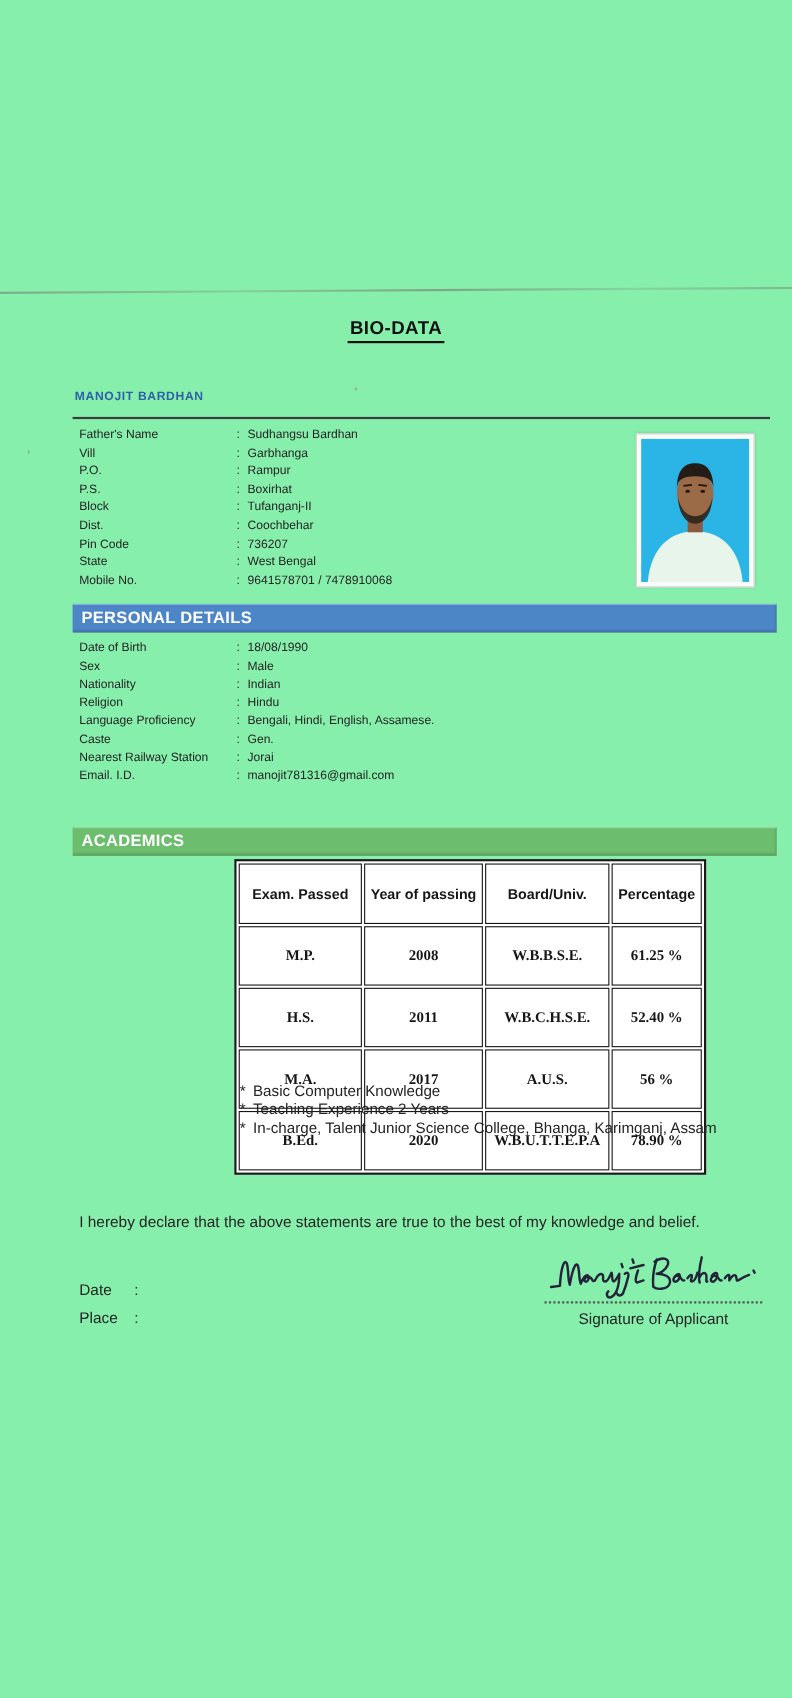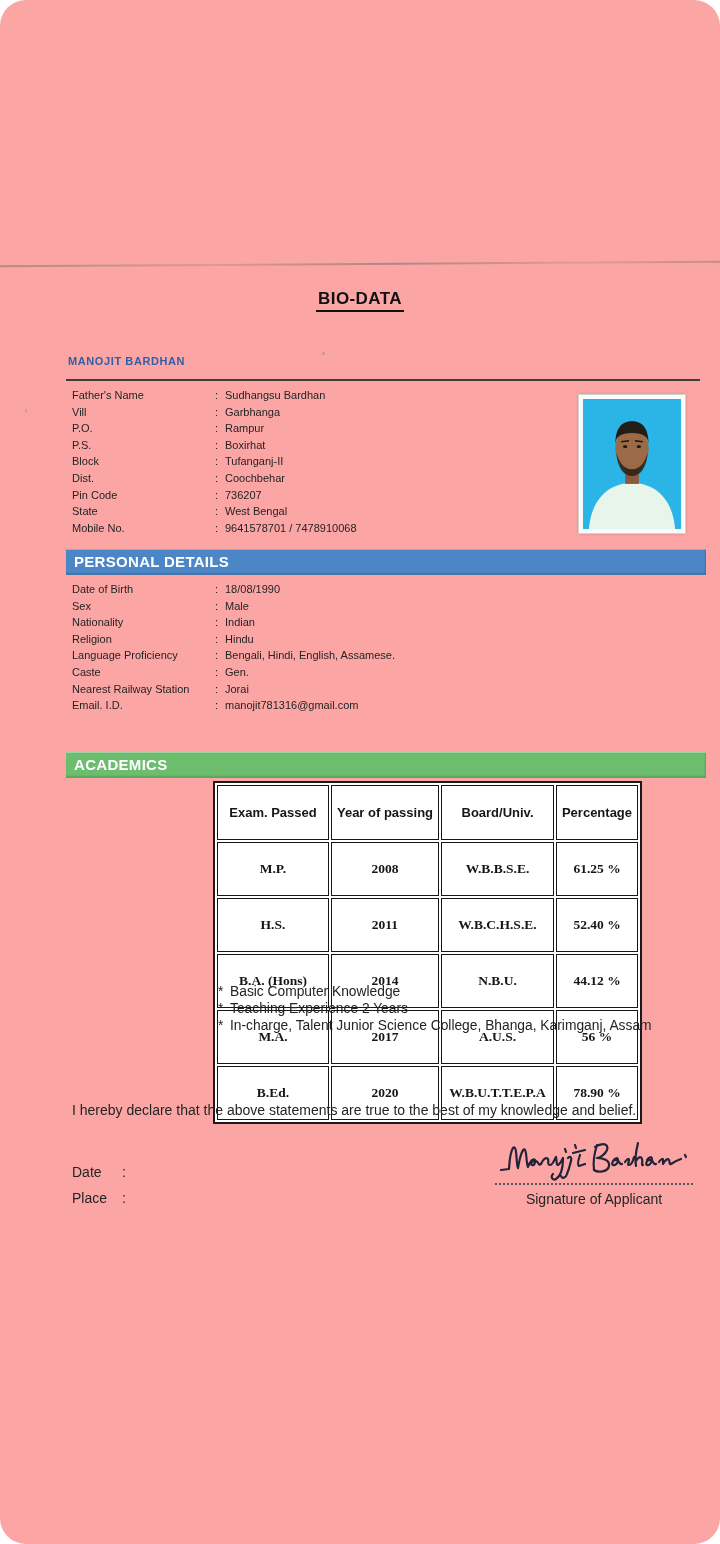--- a/index.html
+++ b/index.html
@@ -1,19 +1,19 @@
 <!DOCTYPE html>
 <html style="--bar_blue: #4d86c6; --bar_green: #6cbe6e; --name_blue: #2e5fa7; --photo_bg: #2ab5e6;"><head>
 <meta charset="utf-8">
 <style>
   html,body{margin:0;padding:0;background:#ffffff;}
   .page{
     position:relative;width:720px;height:1544px;margin:0 auto;
-    background:#fca5a5;overflow:hidden;
-    font-family:"Liberation Sans",sans-serif;color:#222;border-radius:26px;
+    background:#86efac;overflow:hidden;
+    font-family:"Liberation Sans",sans-serif;color:#222;
   }
   
   .scan-line{
     position:absolute;left:0;top:263px;width:720px;height:2px;
     background:linear-gradient(90deg,rgba(120,115,108,.55) 0%,rgba(120,115,108,.25) 30%,rgba(120,115,108,.6) 55%,rgba(120,115,108,.2) 80%,rgba(120,115,108,.45) 100%);
     transform:rotate(-0.35deg);
   }
   .speck{position:absolute;width:3px;height:3px;border-radius:50%;background:#9a958e;opacity:.6;}
 
   .doc-title{
@@ -224,26 +224,20 @@
       <td>W.B.B.S.E.</td>
       <td>61.25 %</td>
     </tr>
     <tr>
       <td>H.S.</td>
       <td>2011</td>
       <td>W.B.C.H.S.E.</td>
       <td>52.40 %</td>
     </tr>
     <tr>
-      <td>B.A. (Hons)</td>
-      <td>2014</td>
-      <td>N.B.U.</td>
-      <td>44.12 %</td>
-    </tr>
-    <tr>
       <td>M.A.</td>
       <td>2017</td>
       <td>A.U.S.</td>
       <td>56 %</td>
     </tr>
     <tr>
       <td>B.Ed.</td>
       <td>2020</td>
       <td>W.B.U.T.T.E.P.A</td>
       <td>78.90 %</td>

